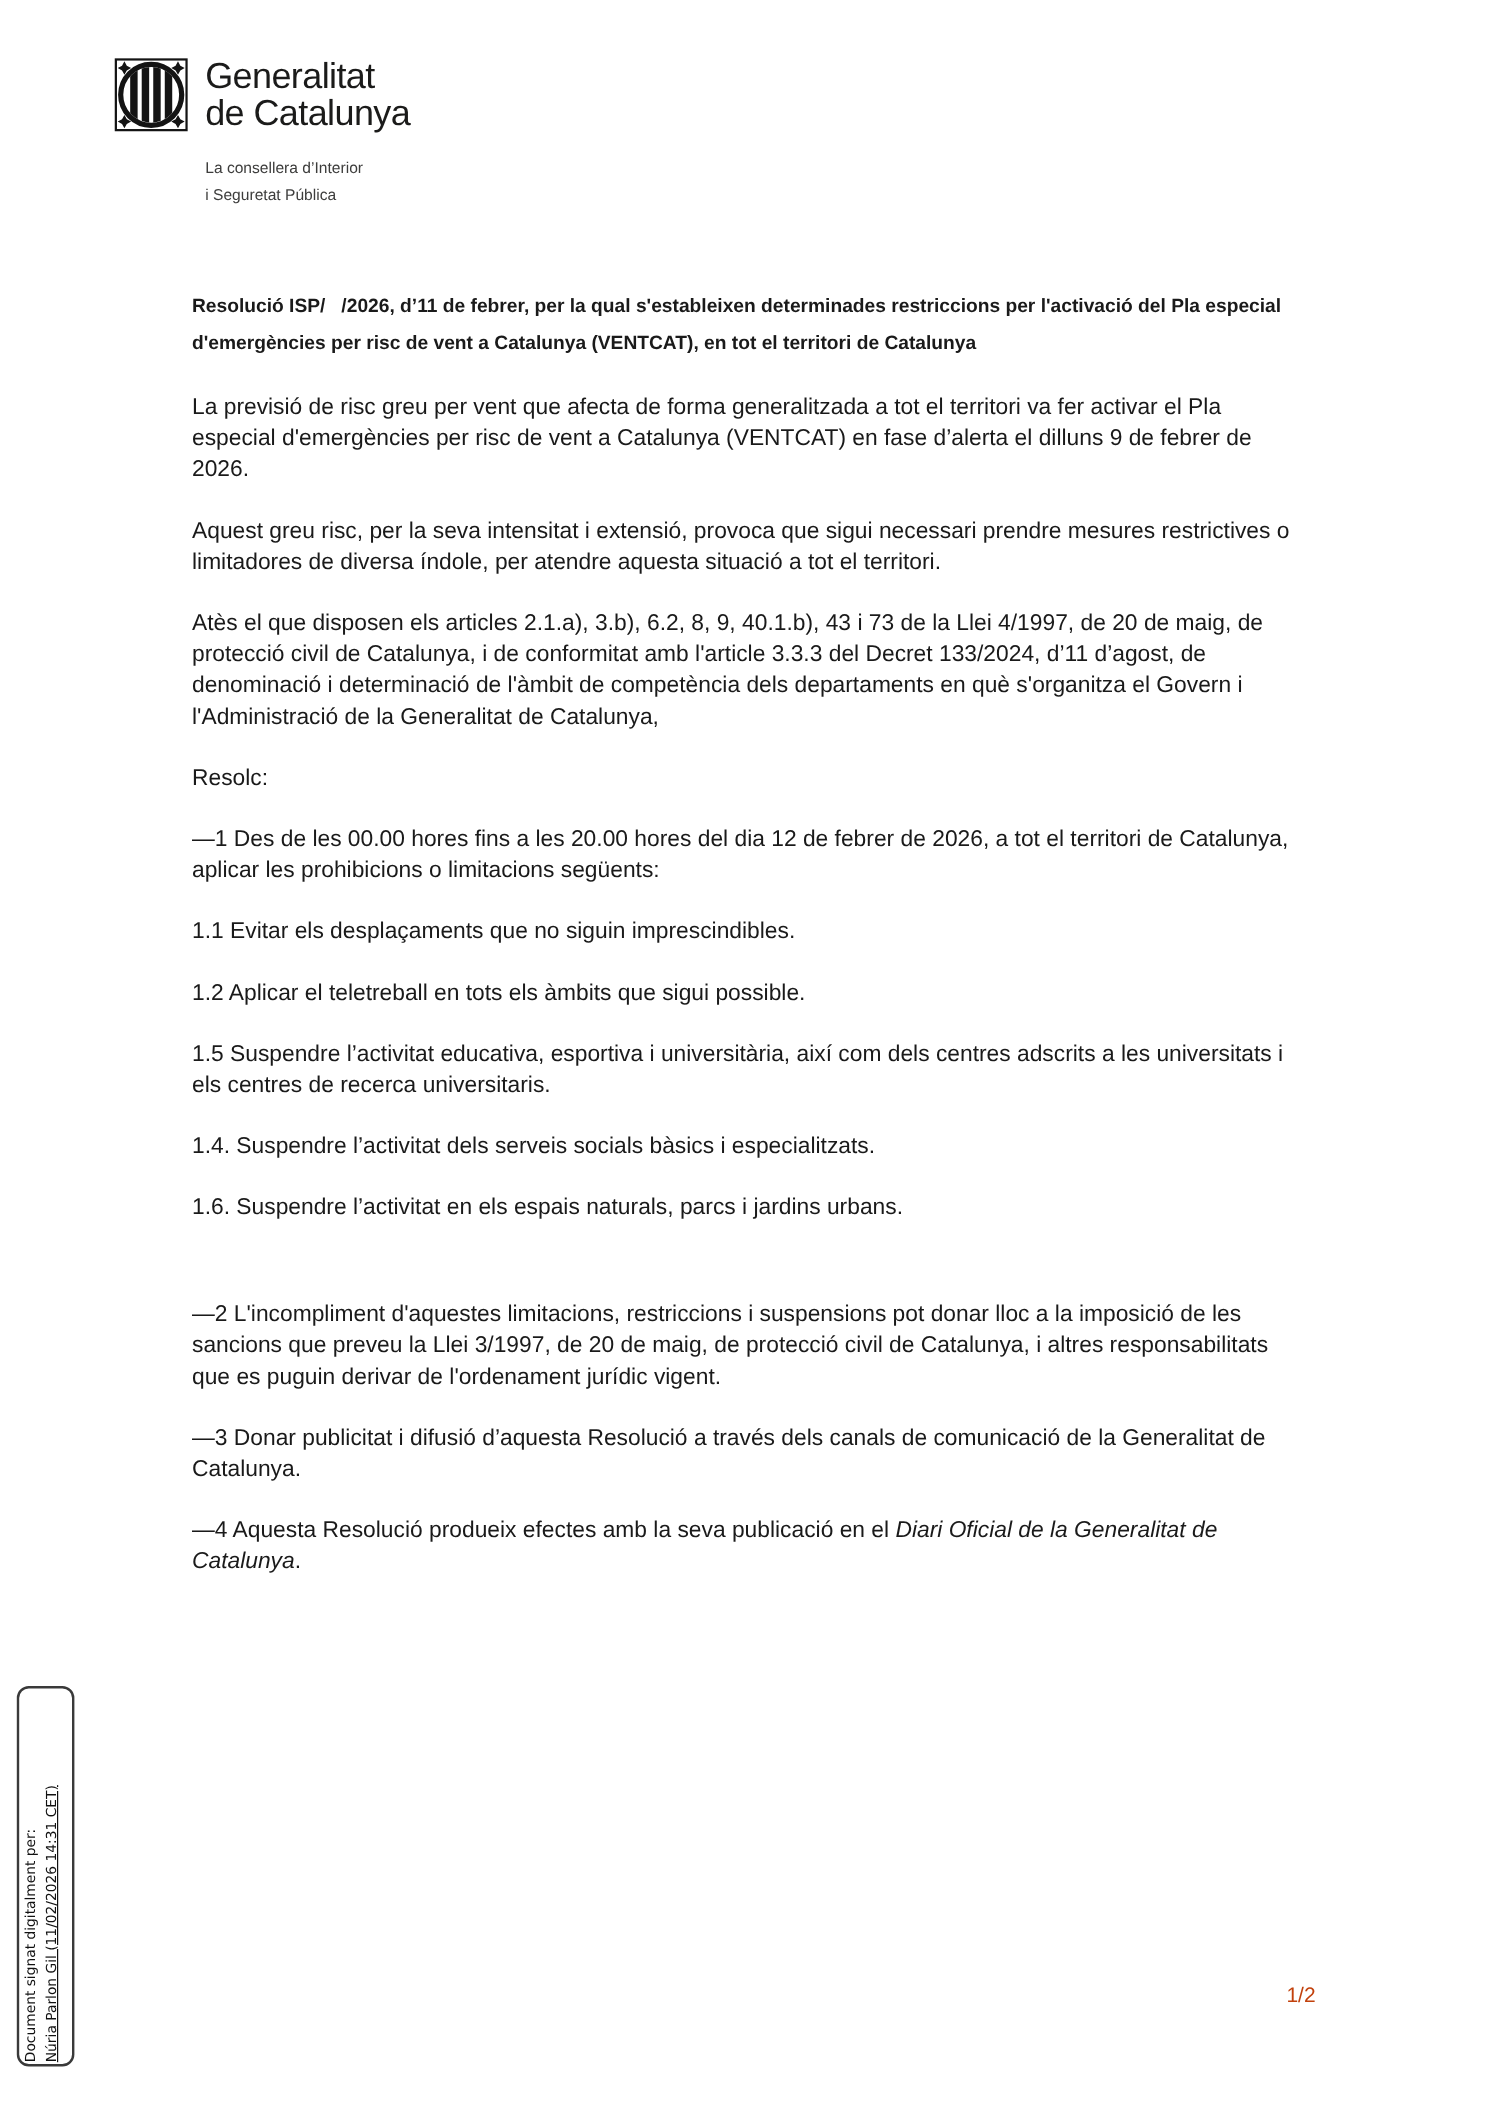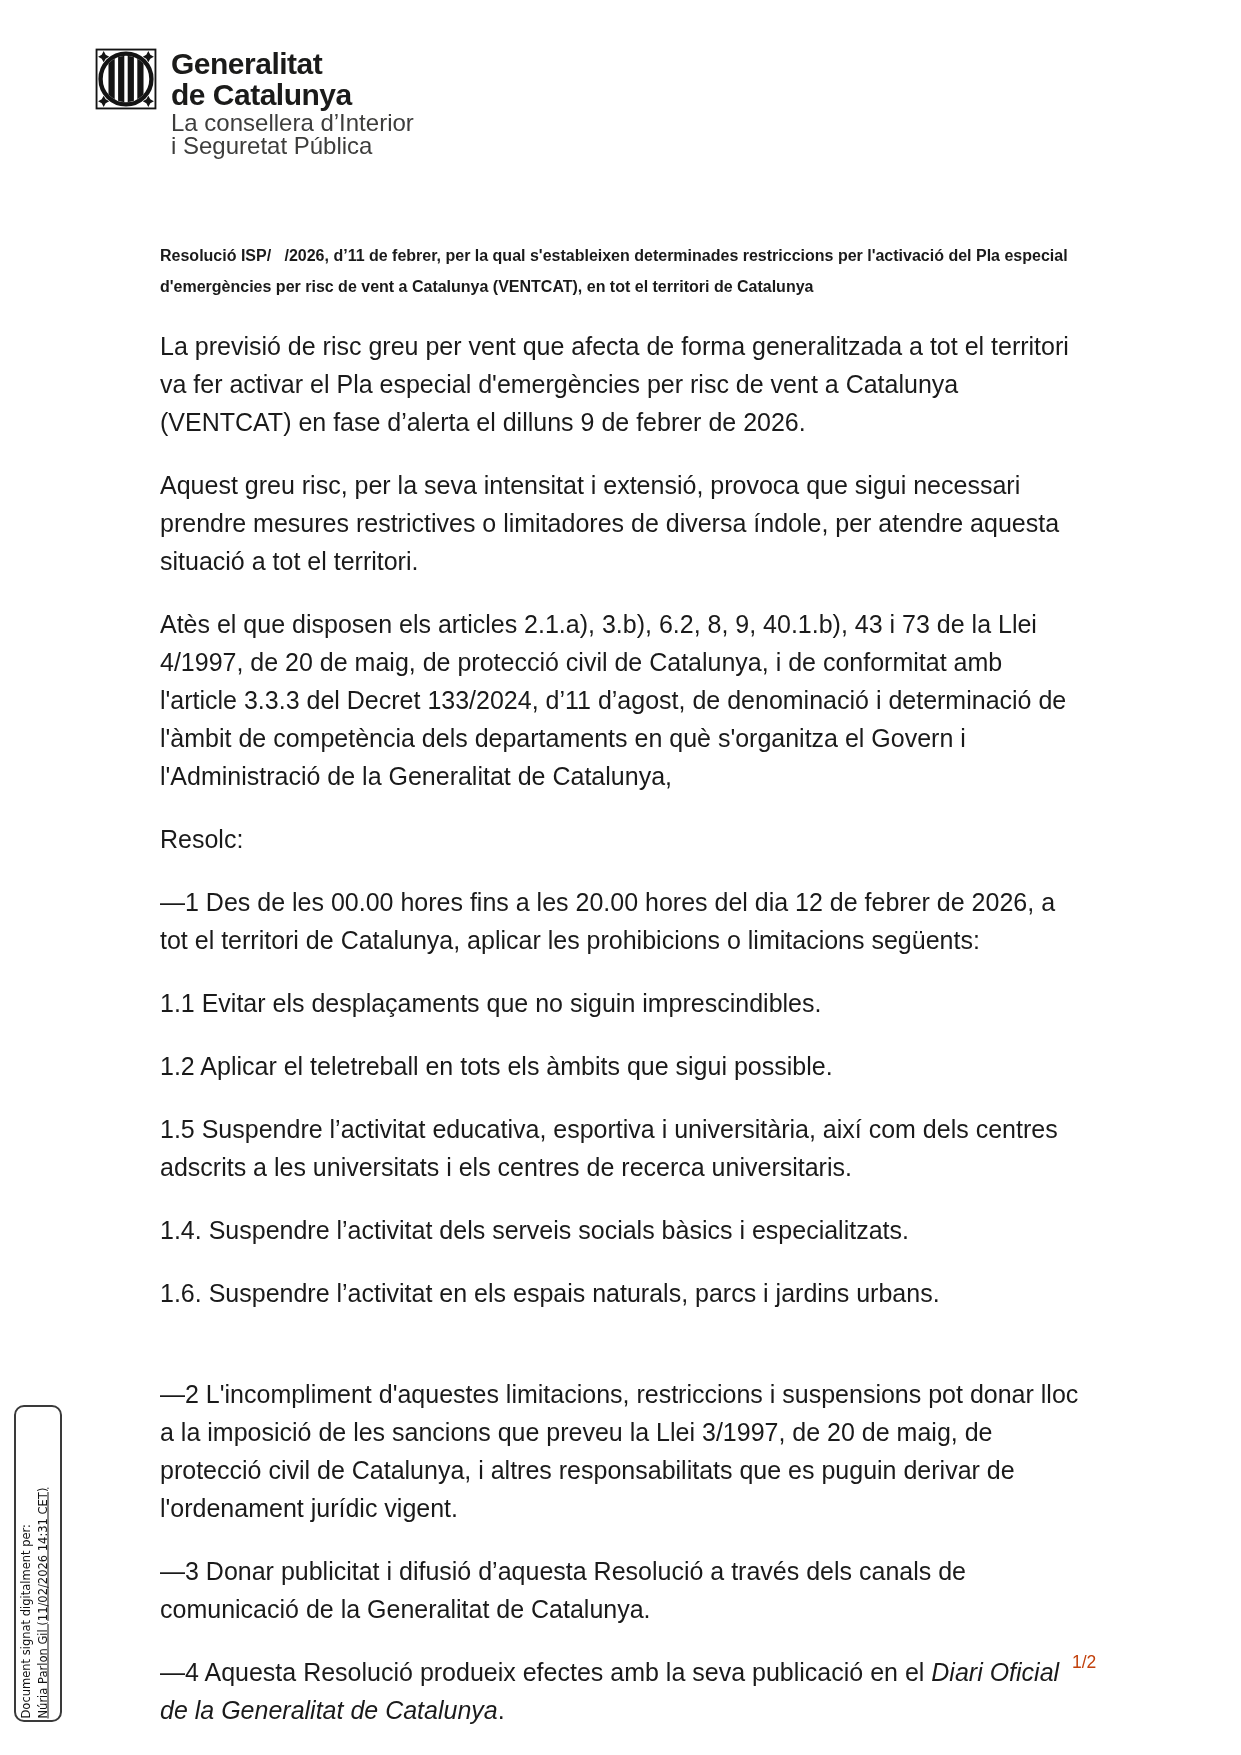--- a/index.html
+++ b/index.html
@@ -18,49 +18,49 @@
   .header {
     position: absolute;
     left: 95px;
     top: 48px;
     display: flex;
     align-items: flex-start;
   }
   .coat { width: 62px; height: 62px; flex: 0 0 auto; }
   .brand-text { margin-left: 14px; }
   .wordmark {
-    font-weight: bold;
+    font-weight: normal;
     font-size: 30px;
     line-height: 31px;
     color: #1b1b1a;
     letter-spacing: -0.5px;
   }
   .department {
-    font-size: 24px;
+    font-size: 13px;
     line-height: 23px;
     color: #3d3d3c;
-    margin-top: 1px;
+    margin-top: 18px;
   }
 
   
   .content {
     position: absolute;
     left: 160px;
     top: 240px;
     width: 925px;
   }
   .doc-title {
     font-size: 16px;
     font-weight: bold;
     line-height: 31px;
     margin: 0 0 25px 0;
   }
   .content p {
-    font-size: 25px;
-    line-height: 38px;
+    font-size: 19px;
+    line-height: 26px;
     margin: 0 0 25px 0;
   }
   .gap-before { margin-top: 63px !important; }
 
   
   .stamp-box {
     position: absolute;
     left: 14px;
     top: 1405px;
     width: 48px;

